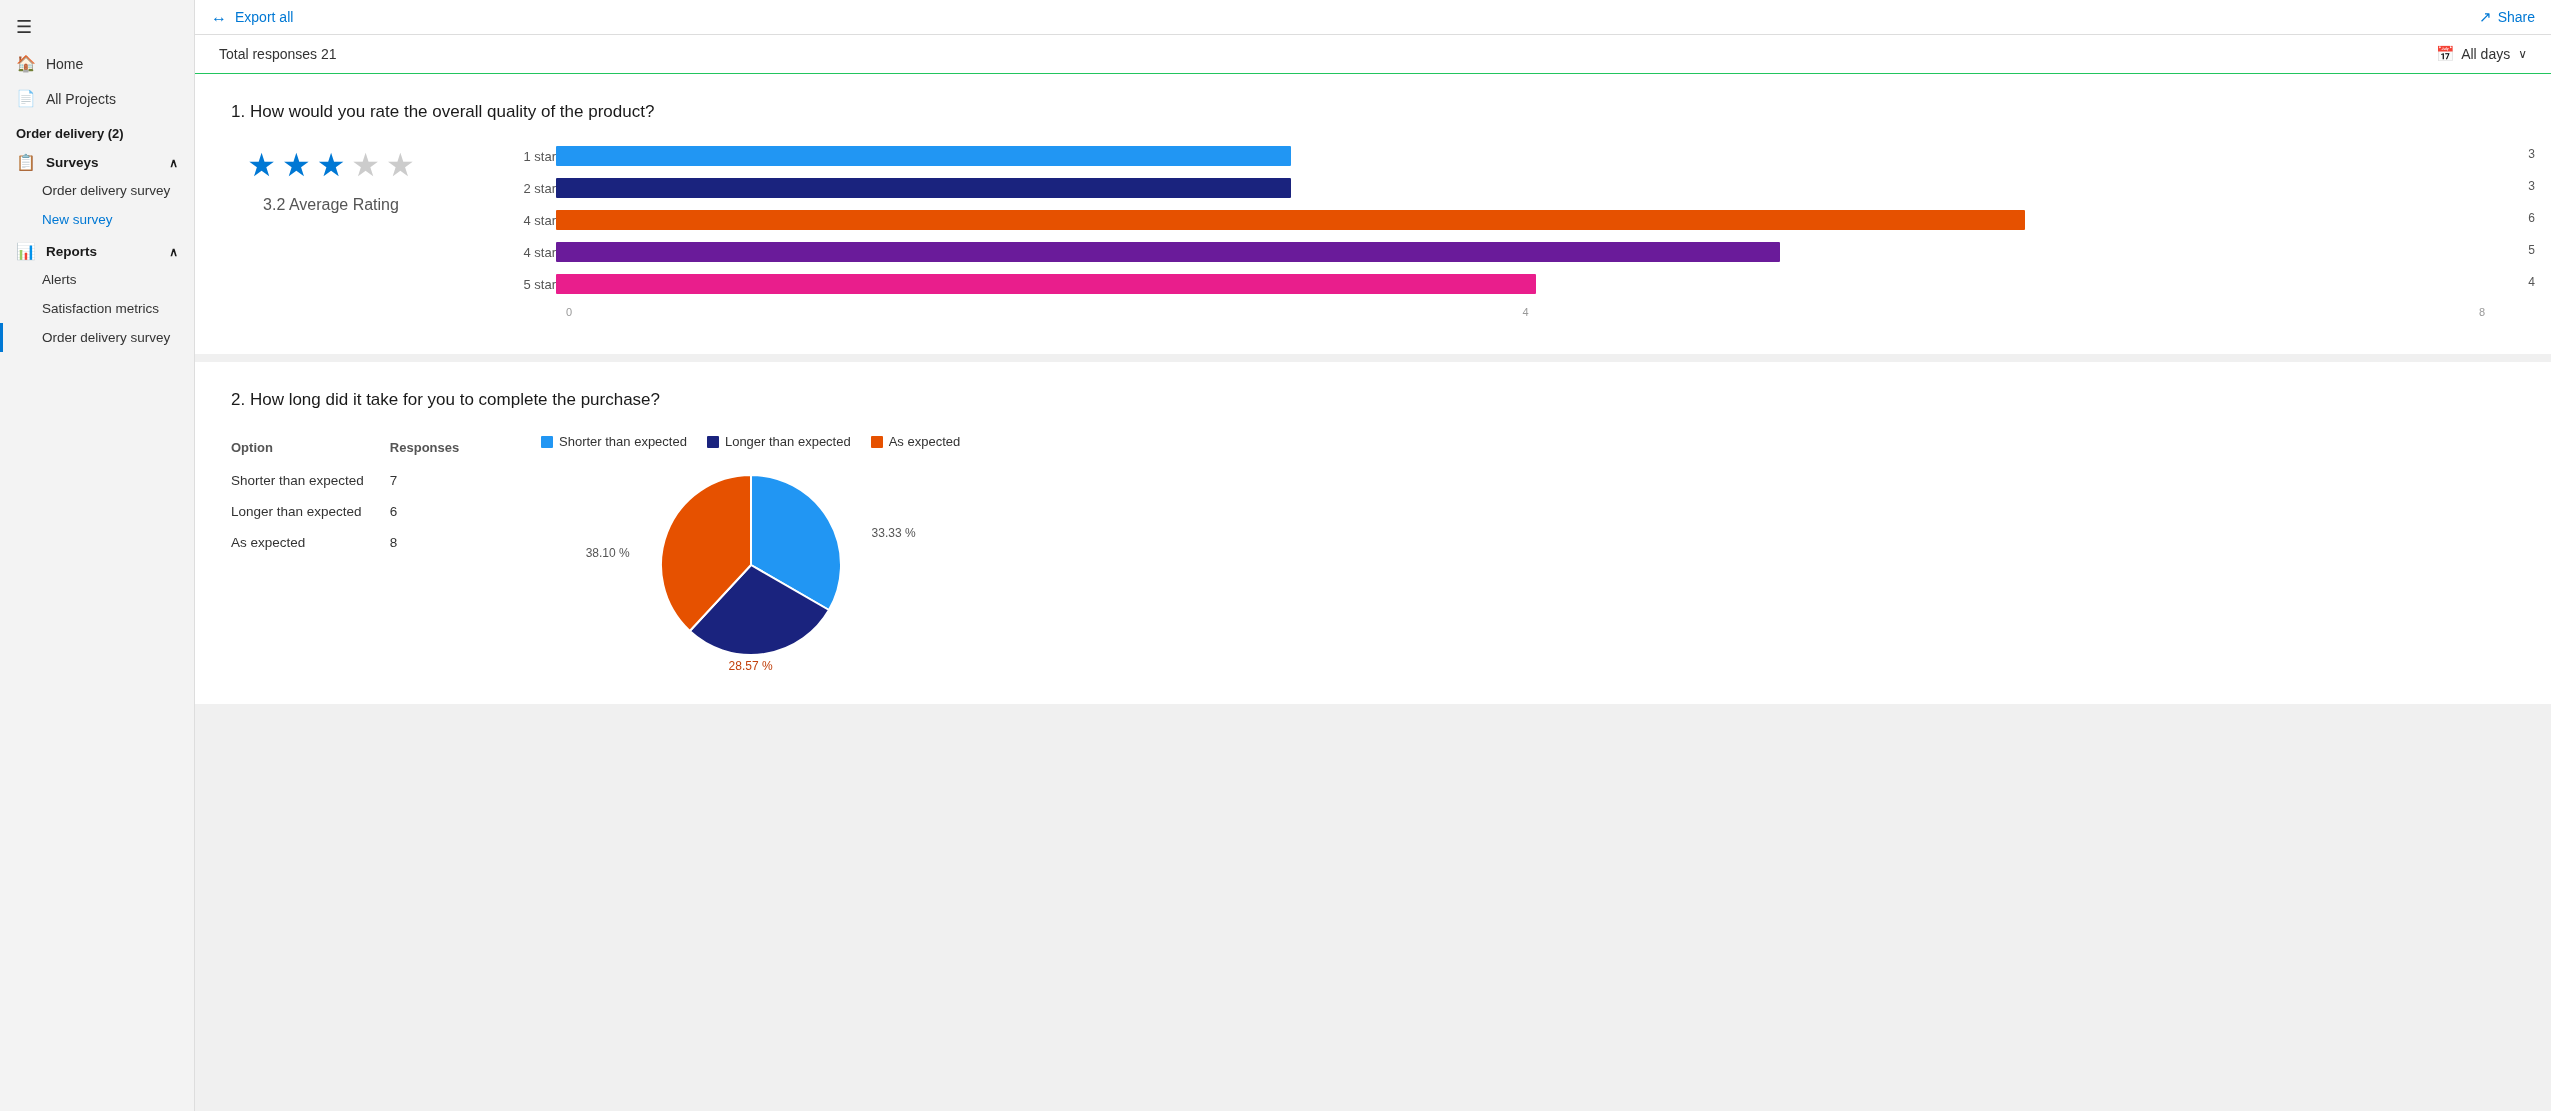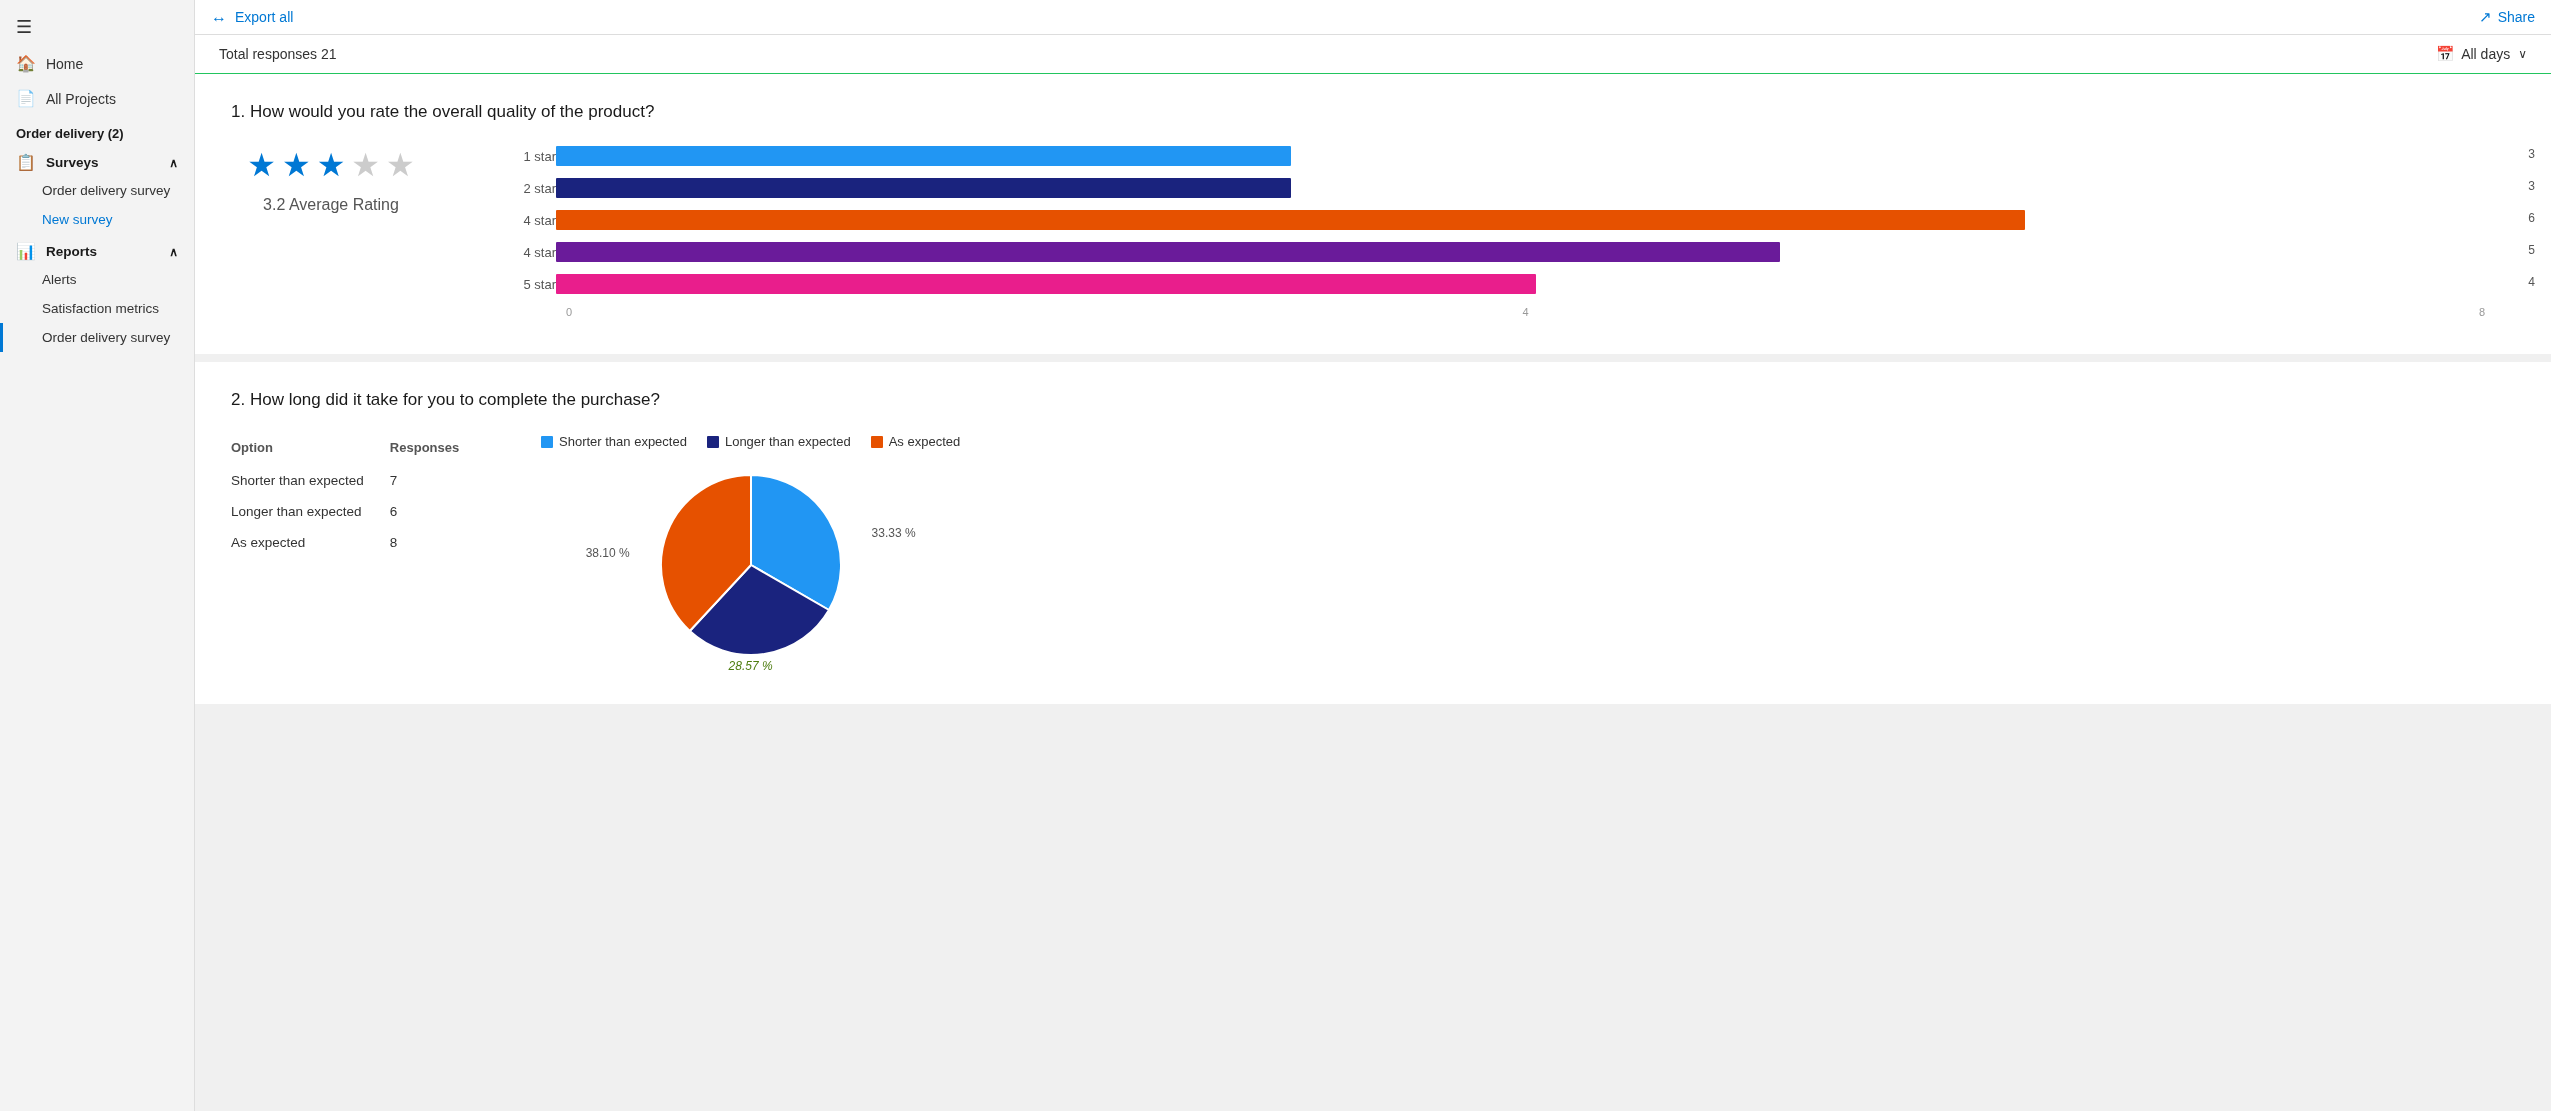--- a/index.html
+++ b/index.html
@@ -371,21 +371,21 @@
     </div>
             </div>
           <div style="position:relative; display:inline-block;">
             <svg id="pie-chart" width="200" height="200" viewBox="0 0 200 200">
                 <path d="M 100 100 L 100 10 A 90 90 0 0 1 177.94228634059948 145 Z" fill="#2196F3" stroke="#fff" stroke-width="2"></path>
                 <path d="M 100 100 L 177.94228634059948 145 A 90 90 0 0 1 38.78445360061727 165.97466846468438 Z" fill="#1A237E" stroke="#fff" stroke-width="2"></path>
                 <path d="M 100 100 L 38.78445360061727 165.97466846468438 A 90 90 0 0 1 99.99999999999999 10 Z" fill="#E65100" stroke="#fff" stroke-width="2"></path>
               </svg>
             
             <span style="position:absolute; top:30%; right:-65px; font-size:12px; color:#555;">33.33 %</span>
-            <span style="position:absolute; bottom:-5px; left:50%; transform:translateX(-50%); font-size:12px; color:#4d7c0f;font-style:italic;">28.57 %</span>
+            <span style="position:absolute; bottom:-5px; left:50%; transform:translateX(-50%); font-size:12px; color:#c2410c;">28.57 %</span>
             <span style="position:absolute; top:40%; left:-65px; font-size:12px; color:#555;">38.10 %</span>
           </div>
         </div>
       </div>
     </div>
 
   </div>
 </div>
 
 </body></html>

